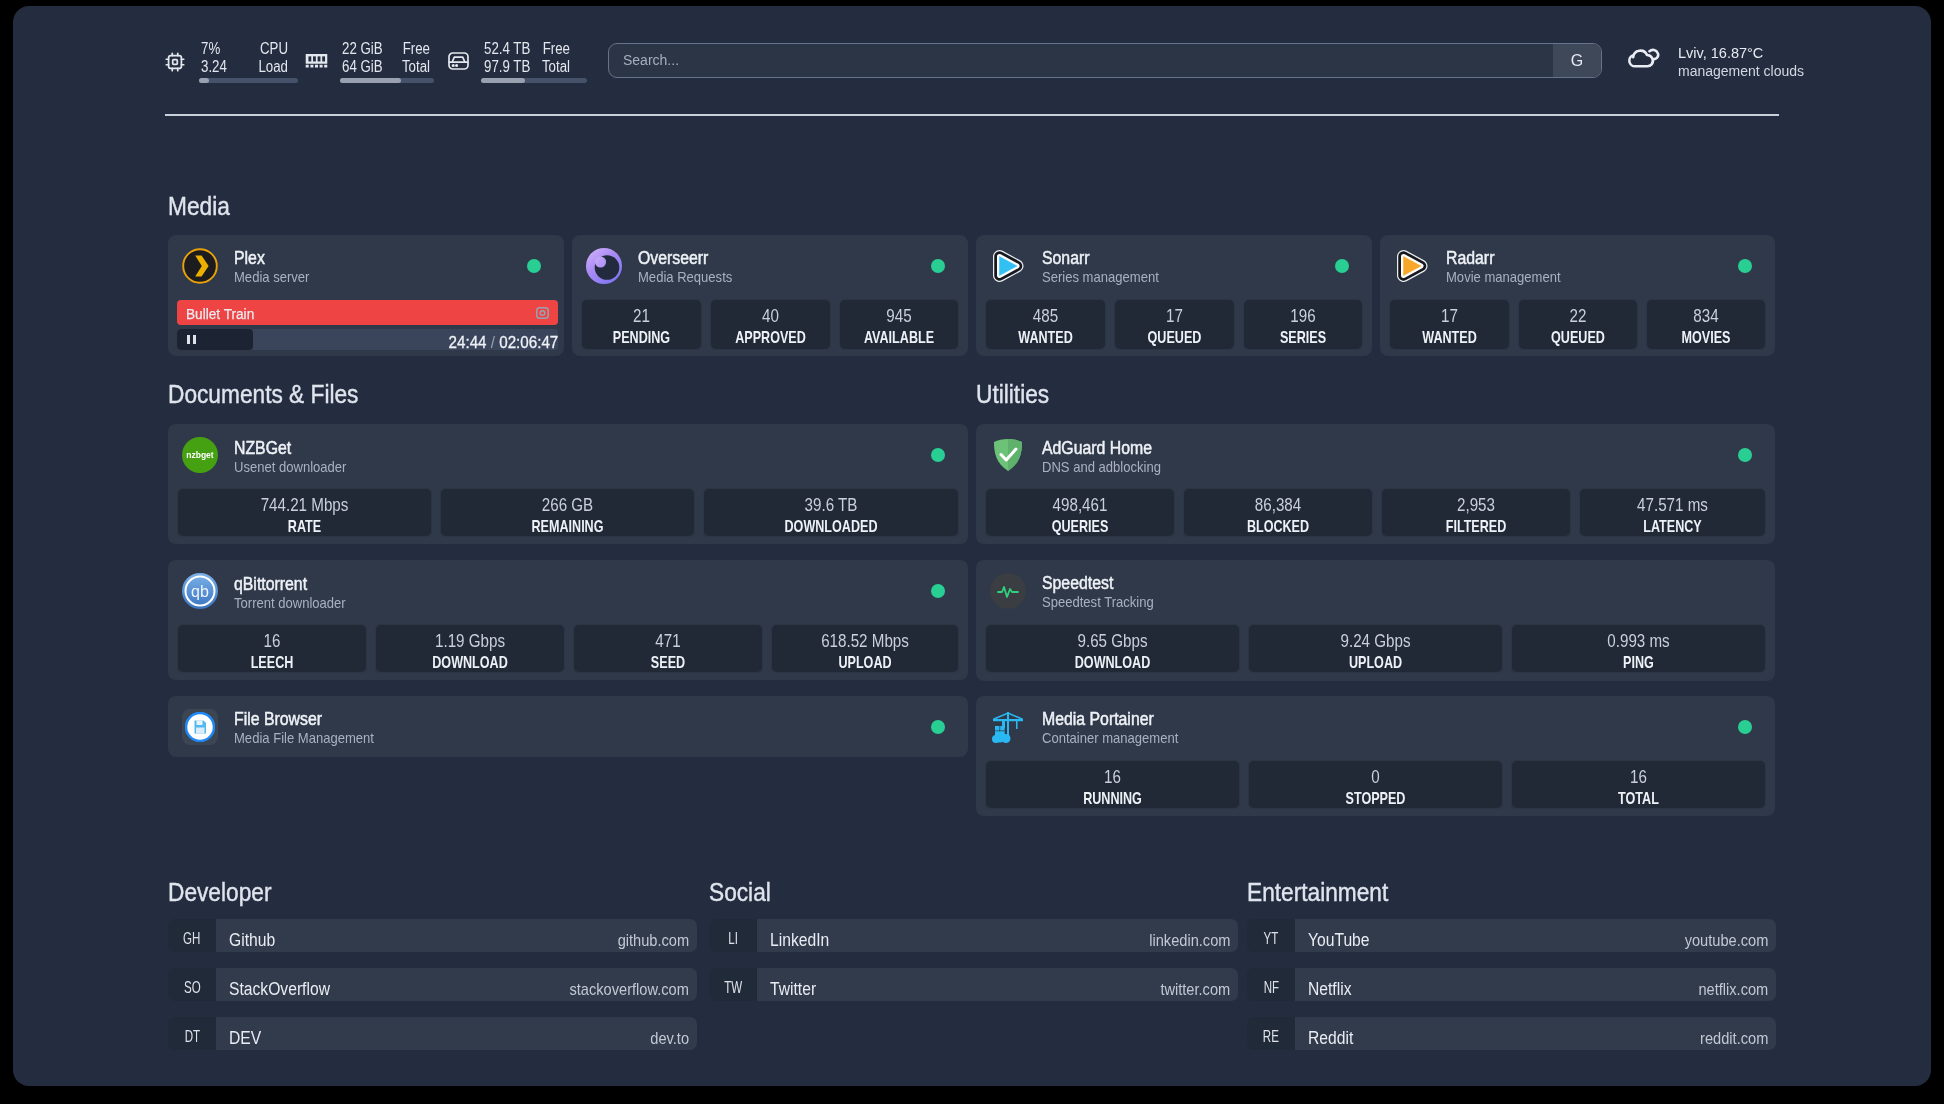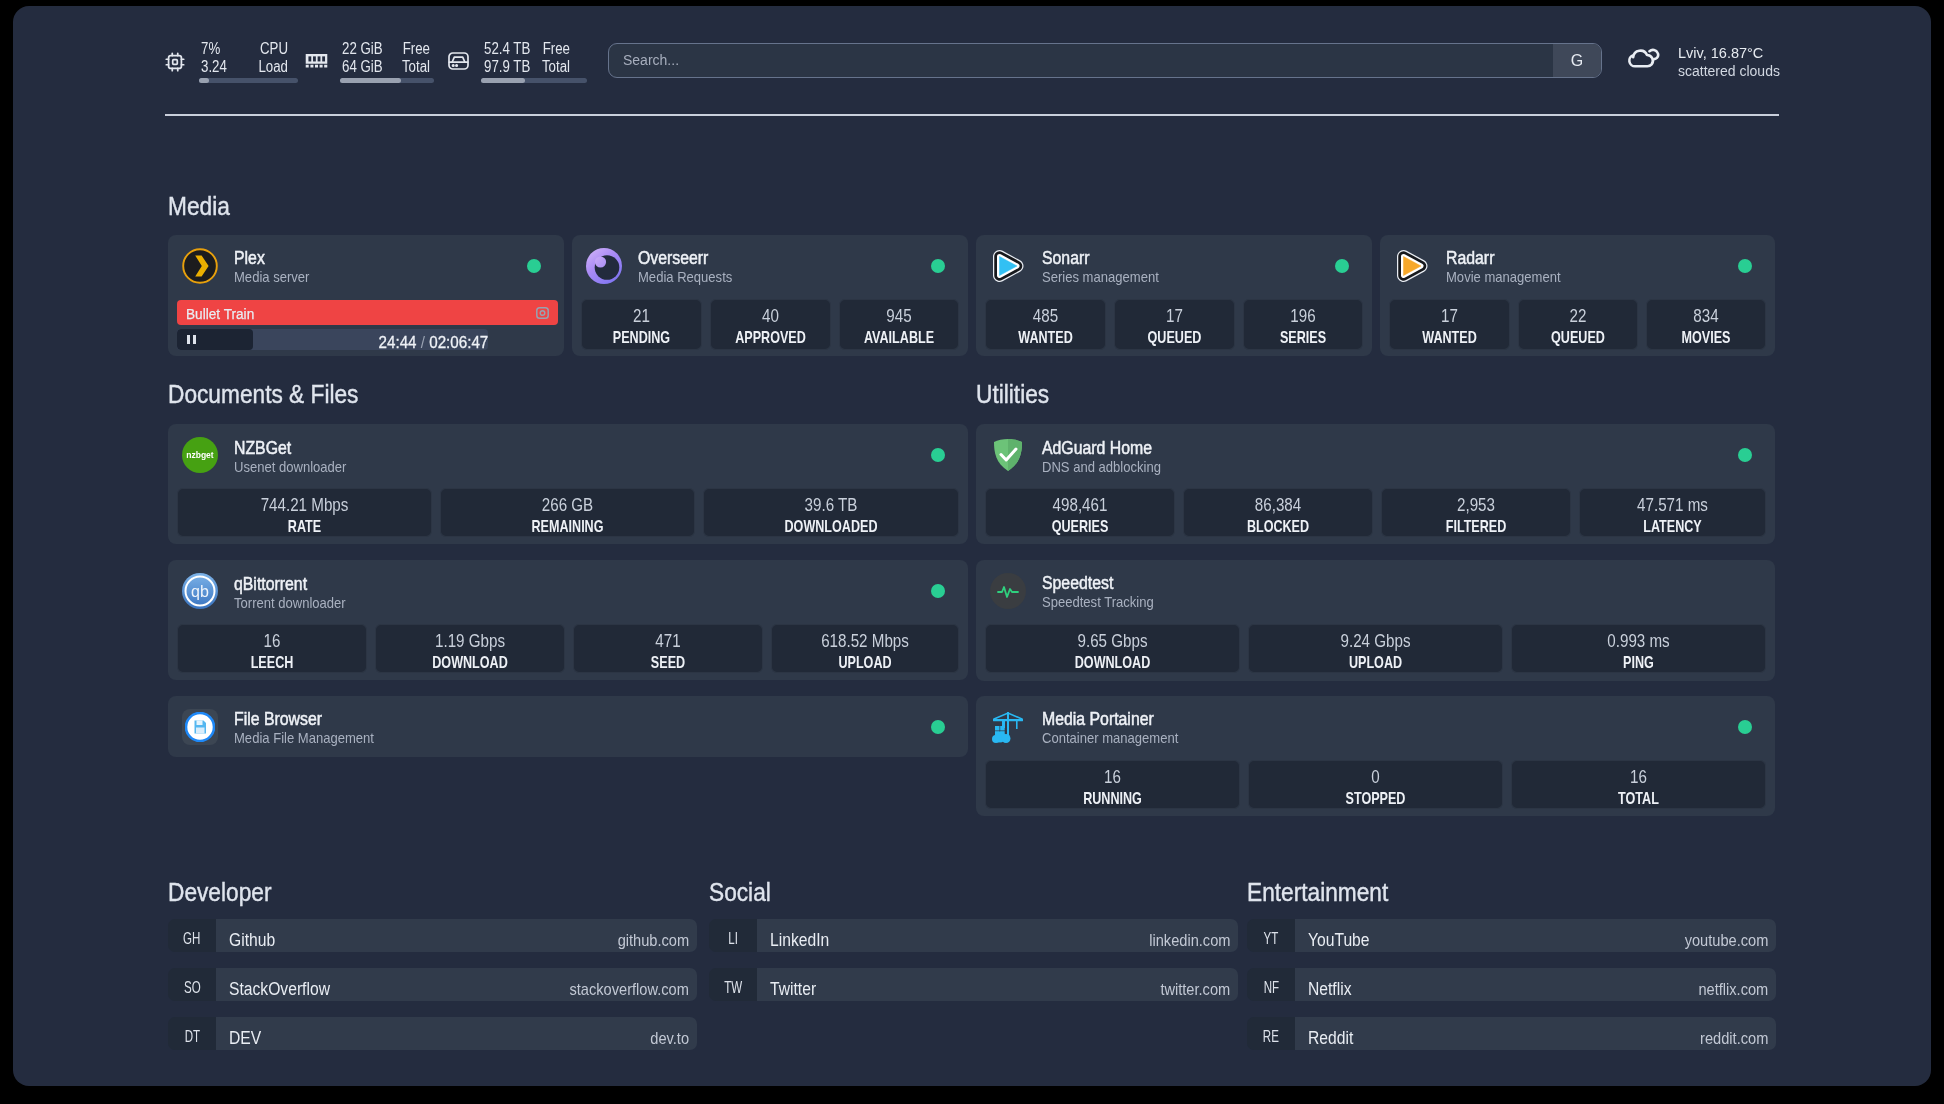--- a/index.html
+++ b/index.html
@@ -71,42 +71,42 @@
 
   <div class="abs" style="left:608px;top:43px;width:994px;height:35px;border:1px solid #66738c;border-radius:9px;background:#2b3545;">
     <span style="position:absolute;left:14px;top:0;line-height:33px;font-size:14px;color:#a7aebd;">Search...</span>
     <span style="position:absolute;right:0;top:0;width:48px;height:33px;background:#3f4859;border-radius:0 8px 8px 0;text-align:center;line-height:33px;font-size:16px;color:#e6eaf1;">G</span>
   </div>
 
   <svg class="abs" style="left:1624px;top:43px" width="36" height="30" viewBox="0 0 36 30" fill="none" stroke="#e9edf3" stroke-width="2.6" stroke-linecap="round" stroke-linejoin="round">
     <path d="M25.5 8.2 a5.2 5.2 0 0 1 8.2 1.8 a4.2 4.2 0 0 1-0.8 4.8 a4.6 4.6 0 0 1-2.6 1.3"></path>
     <path d="M9.2 14.2 a7.2 7.2 0 0 1 13.8-2.2 a5.8 5.8 0 0 1 4.6 9.4 a5.6 5.6 0 0 1-4.2 1.9 H11.2 a5.7 5.7 0 0 1-2-11.1 z"></path>
   </svg>
-  <div class="abs" style="left:1678px;top:44px;font-size:14.5px;color:#e6eaf0;line-height:18.2px;">Lviv, 16.87°C<br><span style="font-size:14px;color:#d2d8e2;">scattered clouds</span></div>
+  <div class="abs" style="left:1678px;top:44px;font-size:14.5px;color:#e6eaf0;line-height:18.2px;">Lviv, 16.87°C<br><span style="font-size:14px;color:#d2d8e2;">management clouds</span></div>
 
   <div class="abs" style="left:165px;top:114px;width:1614px;height:2px;background:#c9cfdb;"></div>
 
   <div class="shead" style="left:168px;top:191.7px;">Media</div>
 
   <div class="card" style="left:168px;top:234.5px;width:396px;height:121px;">
     <svg class="ic36" viewBox="0 0 36 36">
       <circle cx="18" cy="18" r="16.8" fill="#1c1c1e" stroke="#e8a00c" stroke-width="1.9"></circle>
       <path d="M13.2 7.4 h6.4 L26.6 18 L19.6 28.6 h-6.4 L19.8 18 z" fill="#ebaf00"></path>
     </svg>
     <div class="title">Plex</div>
       <div class="sub">Media server</div>
       <div class="dot"></div>
     <div class="abs" style="left:9px;top:65.5px;width:381px;height:25px;background:#ef4444;border-radius:4px;">
       <span style="position:absolute;left:9px;top:0;line-height:27.5px;font-size:15.5px;color:#e8ecf2;-webkit-text-stroke:0.25px #e8ecf2;transform:scaleX(0.88);transform-origin:0 0;">Bullet Train</span>
       <svg style="position:absolute;right:9px;top:6.5px;" width="13" height="12" viewBox="0 0 13 12" fill="none" stroke="#98a1b1" stroke-width="1.5">
         <rect x="0.8" y="0.8" width="11.4" height="10.4" rx="2.8"></rect>
         <circle cx="6.5" cy="6" r="2.3"></circle>
       </svg>
     </div>
-    <div class="abs" style="left:9px;top:94.5px;width:311px;height:20.5px;background:#3a455c;border-radius:4px;overflow:hidden;">
+    <div class="abs" style="left:9px;top:94.5px;width:381px;height:20.5px;background:#3a455c;border-radius:4px;overflow:hidden;">
       <div class="abs" style="left:0;top:0;width:76px;height:20.5px;background:#1c2433;border-radius:4px;"></div>
       <div class="abs" style="left:10px;top:6px;width:3px;height:9px;background:#dfe4ec;"></div>
       <div class="abs" style="left:16px;top:6px;width:3px;height:9px;background:#dfe4ec;"></div>
       <span style="position:absolute;right:0px;top:0;line-height:26px;font-size:16.5px;color:#eef1f6;-webkit-text-stroke:0.3px #eef1f6;transform:scaleX(0.92);transform-origin:100% 0;">24:44<span style="color:#9aa3b3;-webkit-text-stroke:0px;"> / </span>02:06:47</span>
     </div>
   </div>
 
   <div class="card mrow" style="left:572px;top:234.5px;width:396px;height:121px;">
     <svg class="ic36" viewBox="0 0 36 36">
       <defs>

